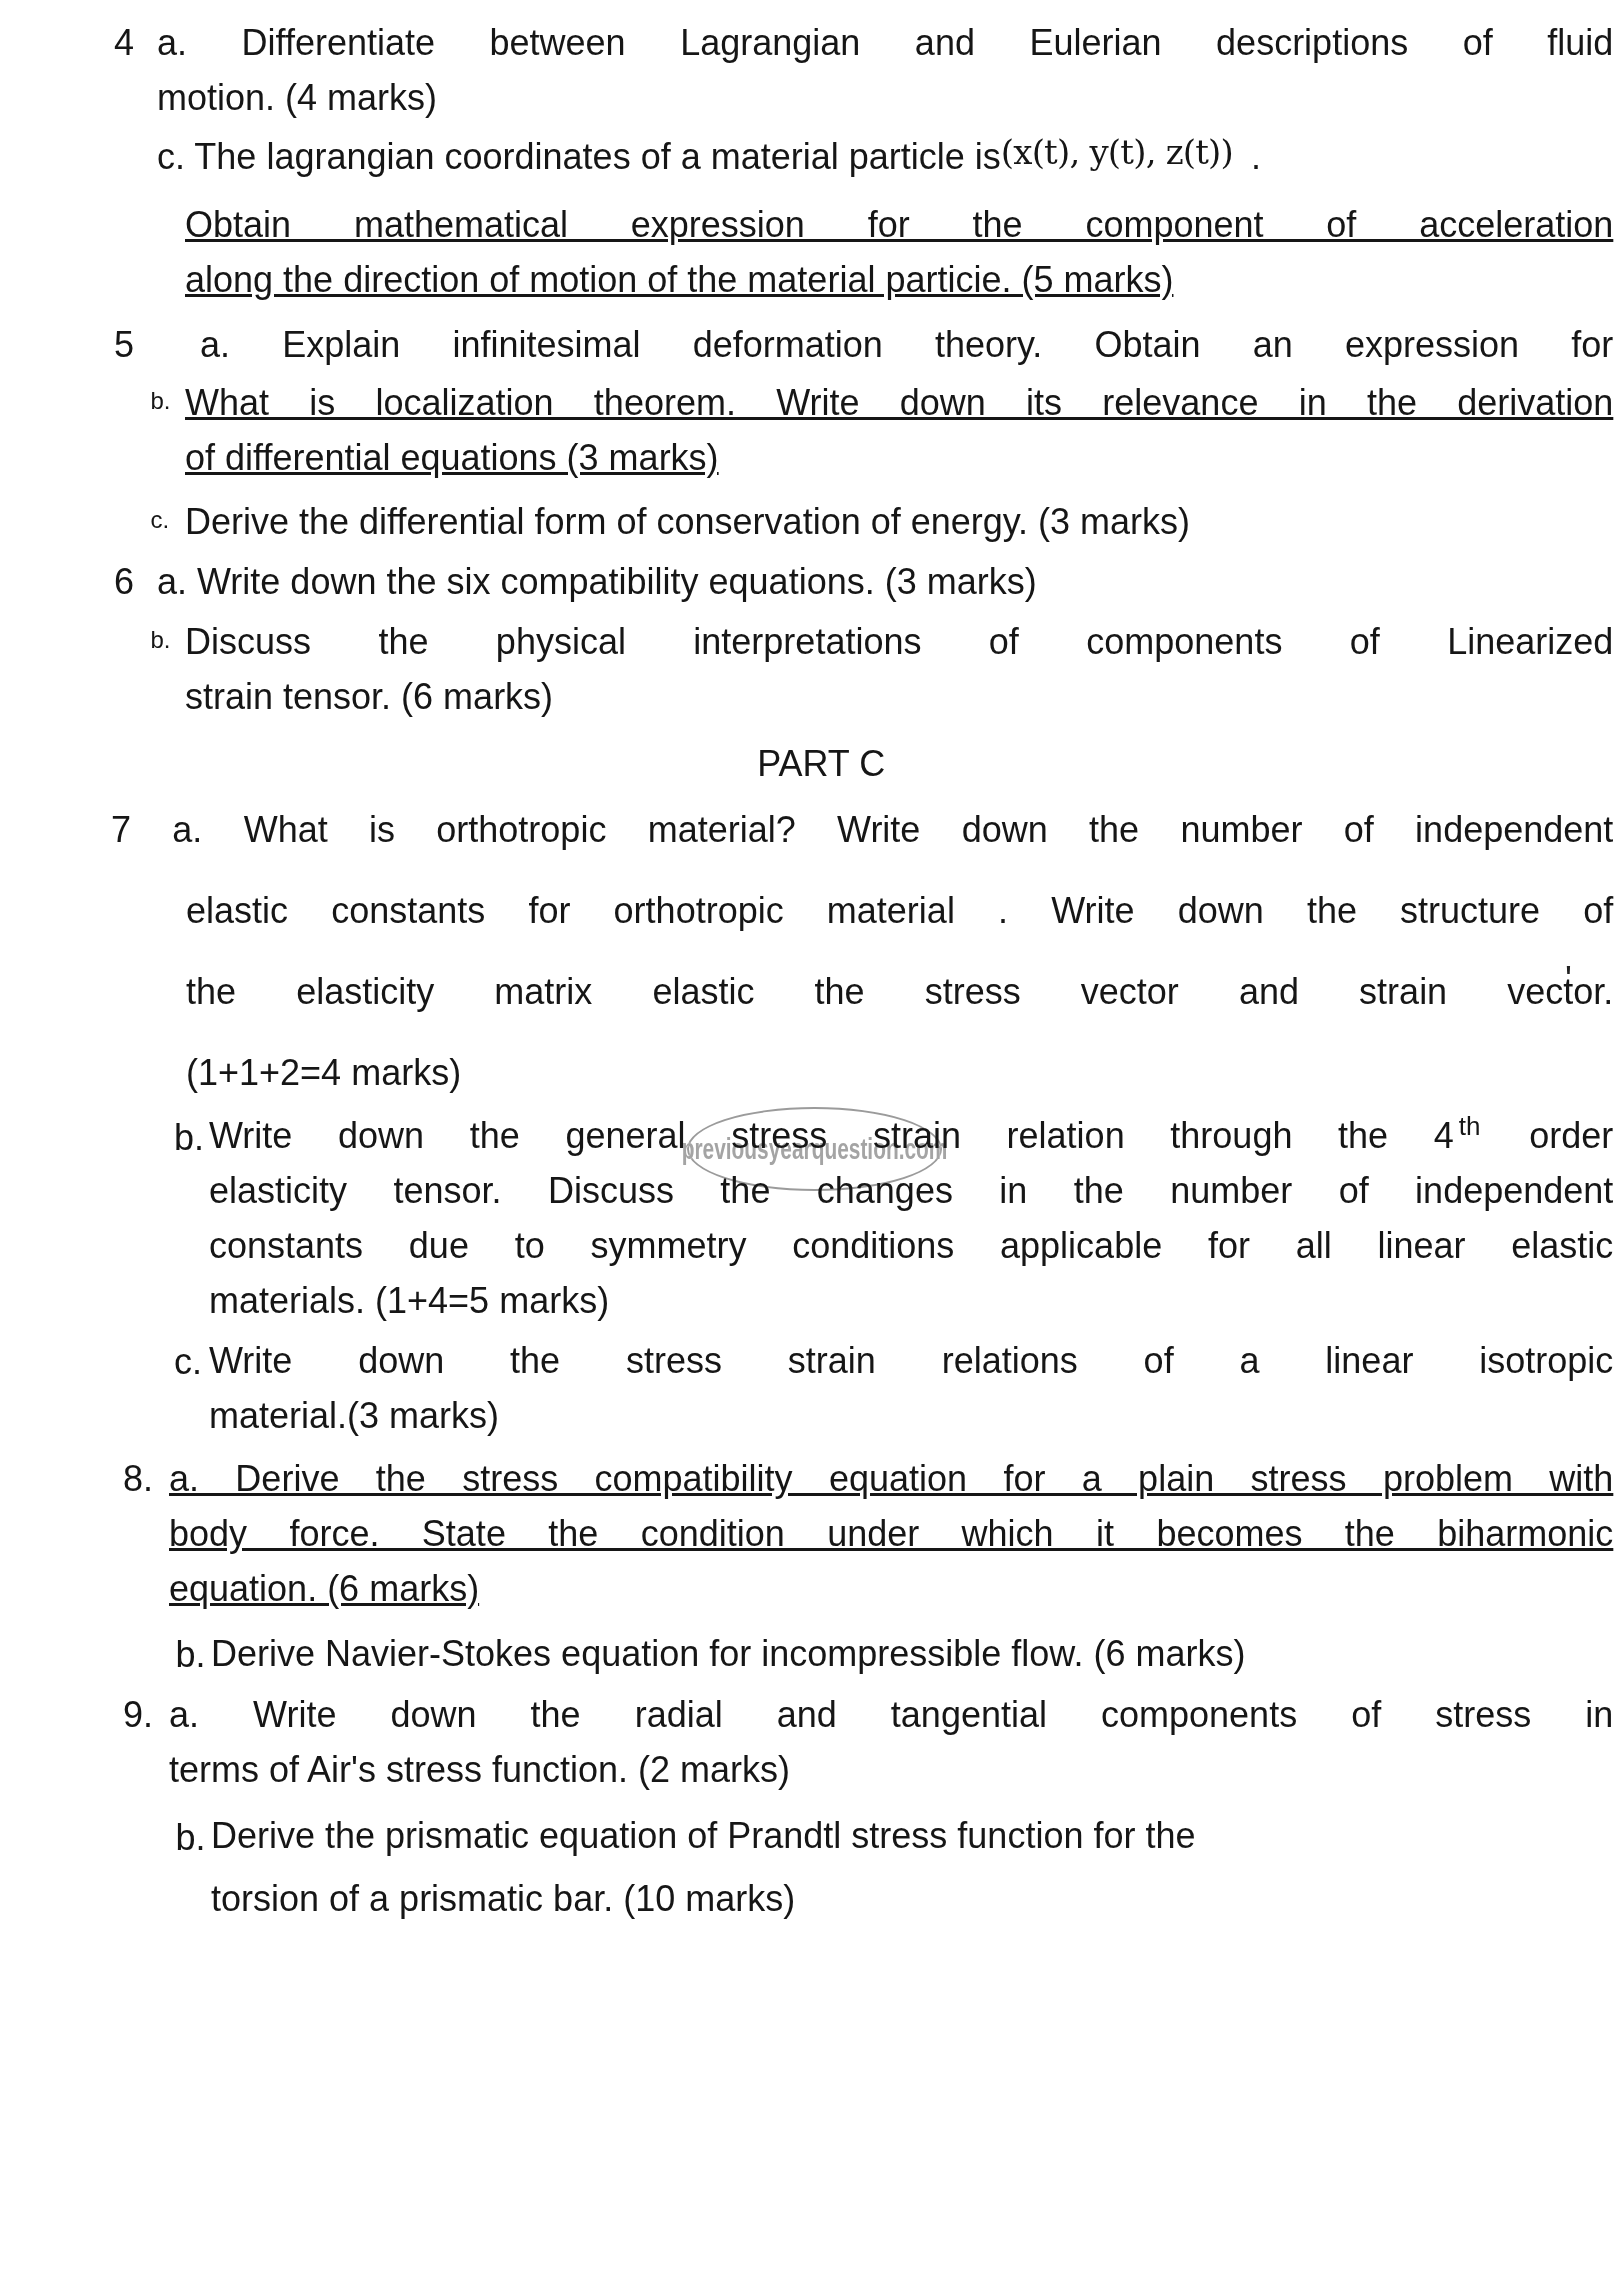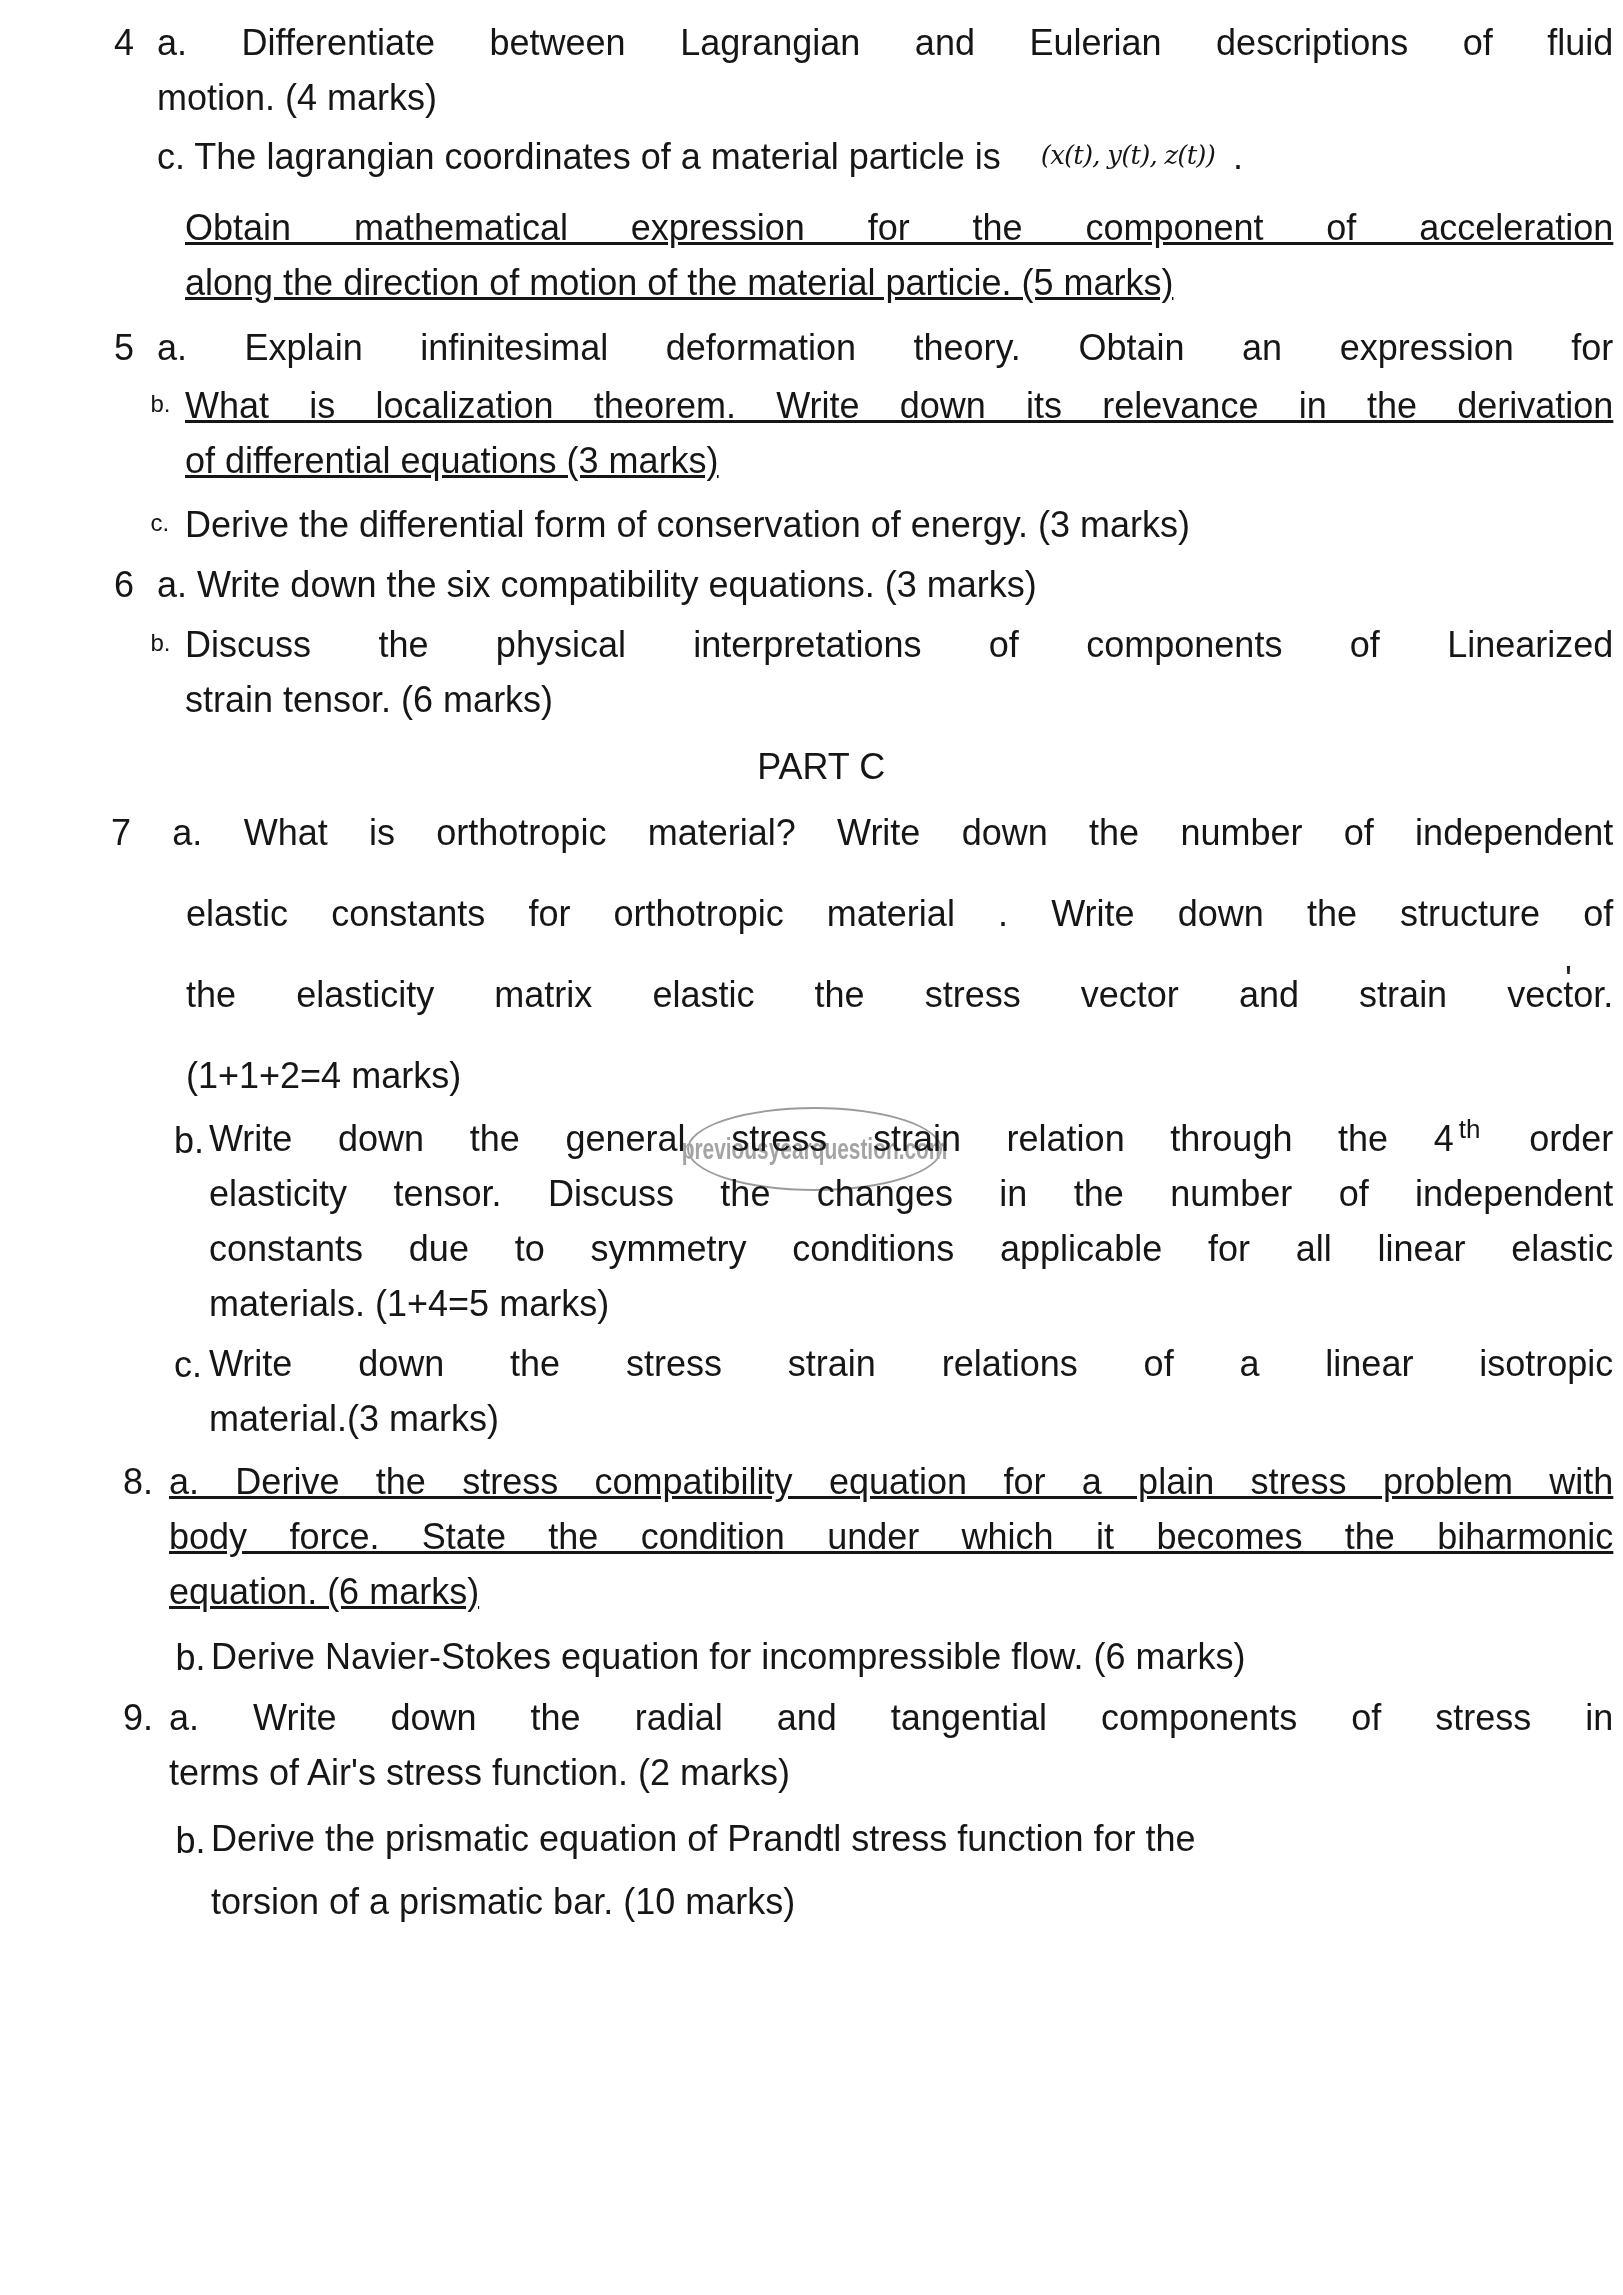--- a/index.html
+++ b/index.html
@@ -36,32 +36,30 @@
   .lbl-89 { position:absolute; left:6.5px; top:1.6px; }
 
   .indent-obtain { margin-left:28px; }
   .q7-cont { padding-left:75px;margin-top:26px; }
 
   .mb6  { margin-bottom:4.9px; }
   .mb8  { margin-bottom:6.5px; }
   .mb10 { margin-bottom:8px; }
   .mb12 { margin-bottom:9.7px;text-decoration:underline; }
   .mb14 { margin-bottom:11.4px; }
-  .mb4  { margin-bottom:3.2px; }
+  .mb4  { margin-bottom:3.2px;margin-left:43px; }
   .mt10 { margin-top:8px; }
 
   .part-heading { text-align:center; padding-left:29px; margin-bottom:11.4px; }
 
   .math {
     font-family:"DejaVu Serif", serif;
-    font-style:italic;
-    font-size:26px;
+    font-size:34px;
     position:relative; top:-5.7px;
     letter-spacing:-0.8px;
-    margin-left:40px;
   }
   .math-dot { margin-left:18px; }
   sup.ord { font-size:26px; line-height:0; vertical-align:super; margin:0 3.2px 0 4.9px; }
 
   .watermark {
     position:absolute; left:687px; top:1107px; width:255px; height:84px;
     border:2.4px solid #9b9b9b; border-radius:50%;
     display:flex; align-items:center; justify-content:center;
     box-sizing:border-box;
     z-index:0; pointer-events:none;

